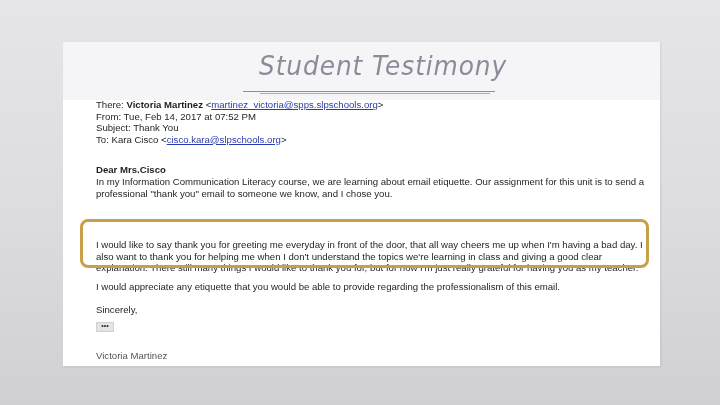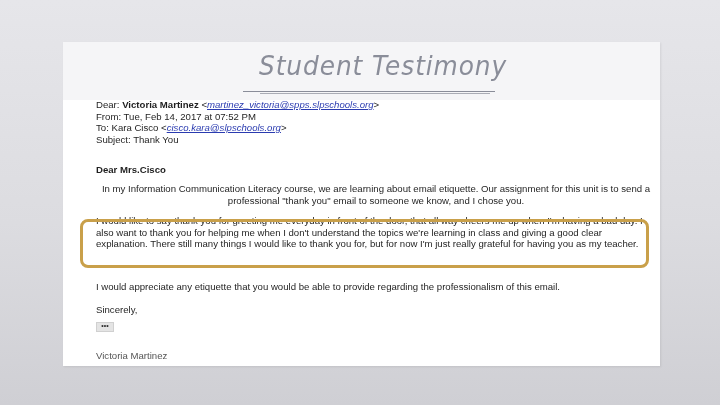--- a/index.html
+++ b/index.html
@@ -28,28 +28,28 @@
     .title-underline {
       position: absolute; left: 243px; top: 91px; width: 252px; height: 1px; background: #8a8d99;
     }
     .title-underline.two { top: 93px; left: 260px; width: 230px; opacity: 0.7; }
     .email {
       position: absolute; left: 96px; top: 99px; width: 560px;
       font-size: 9.6px; line-height: 11.6px; color: #1f1f1f;
     }
     .hdr-line { white-space: nowrap; }
     .hdr-line b { font-weight: bold; }
-    .link { color: #2a3bb0; text-decoration: underline; font-style: italic; }
+    .link { color: #2a3bb0; text-decoration: underline; }
     .greeting { position: absolute; top: 65px; left: 0; font-weight: bold; }
-    .para1 { position: absolute; top: 84px; left: 0; width: 560px; text-align: center; }
+    .para1 { position: absolute; top: 77px; left: 0; width: 560px; }
     .highlight-box {
       position: absolute; left: 80px; top: 219px; width: 569px; height: 49px;
       border: 3px solid #c9a04a; border-radius: 8px; box-sizing: border-box;
     }
-    .para2 { position: absolute; top: 116px; left: 0; width: 560px; }
+    .para2 { position: absolute; top: 140px; left: 0; width: 560px; }
     .para3 { position: absolute; top: 182px; left: 0; white-space: nowrap; }
     .signoff { position: absolute; top: 205px; left: 0; }
     .ellipsis-btn {
       position: absolute; top: 223px; left: 0; width: 16px; height: 8px;
       background: #e4e4e4; border: 1px solid #d0d0d0; font-size: 7px; line-height: 6px;
       text-align: center; color: #333; font-weight: bold;
     }
     .signature { position: absolute; top: 251px; left: 0; color: #555; }
   </style>
 </head>
@@ -58,36 +58,36 @@
 <div class="paper">
   <div class="paper-header"></div>
 </div>
 
 <div class="title" style="left:259px; top:50px;">Student Testimony</div>
 <div class="title-underline"></div>
 <div class="title-underline two"></div>
 
 <div class="email">
   <div class="hdr-line">
-    <span>Dear:</span>
+    <span>There:</span>
     <b>Victoria Martinez</b>
     &lt;<span class="link">martinez_victoria@spps.slpschools.org</span>&gt;
   </div>
   <div class="hdr-line">
     <span>From:</span>
     <span>Tue, Feb 14, 2017 at 07:52 PM</span>
   </div>
   <div class="hdr-line">
+    <span>Subject:</span>
+    <span>Thank You</span>
+  </div>
+  <div class="hdr-line">
     <span>To:</span>
     <span>Kara Cisco</span>
     &lt;<span class="link">cisco.kara@slpschools.org</span>&gt;
-  </div>
-  <div class="hdr-line">
-    <span>Subject:</span>
-    <span>Thank You</span>
   </div>
 
   <div class="greeting">Dear Mrs.Cisco</div>
   <div class="para1">In my Information Communication Literacy course, we are learning about email etiquette.  Our assignment for this unit is to send a professional "thank you" email to someone we know, and I chose you.</div>
   <div class="para2">I would like to say thank you for greeting me everyday in front of the door, that all way cheers me up when I'm having a bad day. I also want to thank you for helping me when I don't understand the topics we're learning in class and giving a good clear explanation. There still many things I would like to thank you for, but for now I'm just really grateful for having you as my teacher.</div>
   <div class="para3">I would appreciate any etiquette that you would be able to provide regarding the professionalism of this email.</div>
   <div class="signoff">Sincerely,</div>
   <div class="ellipsis-btn">•••</div>
   <div class="signature">Victoria Martinez</div>
 </div>

